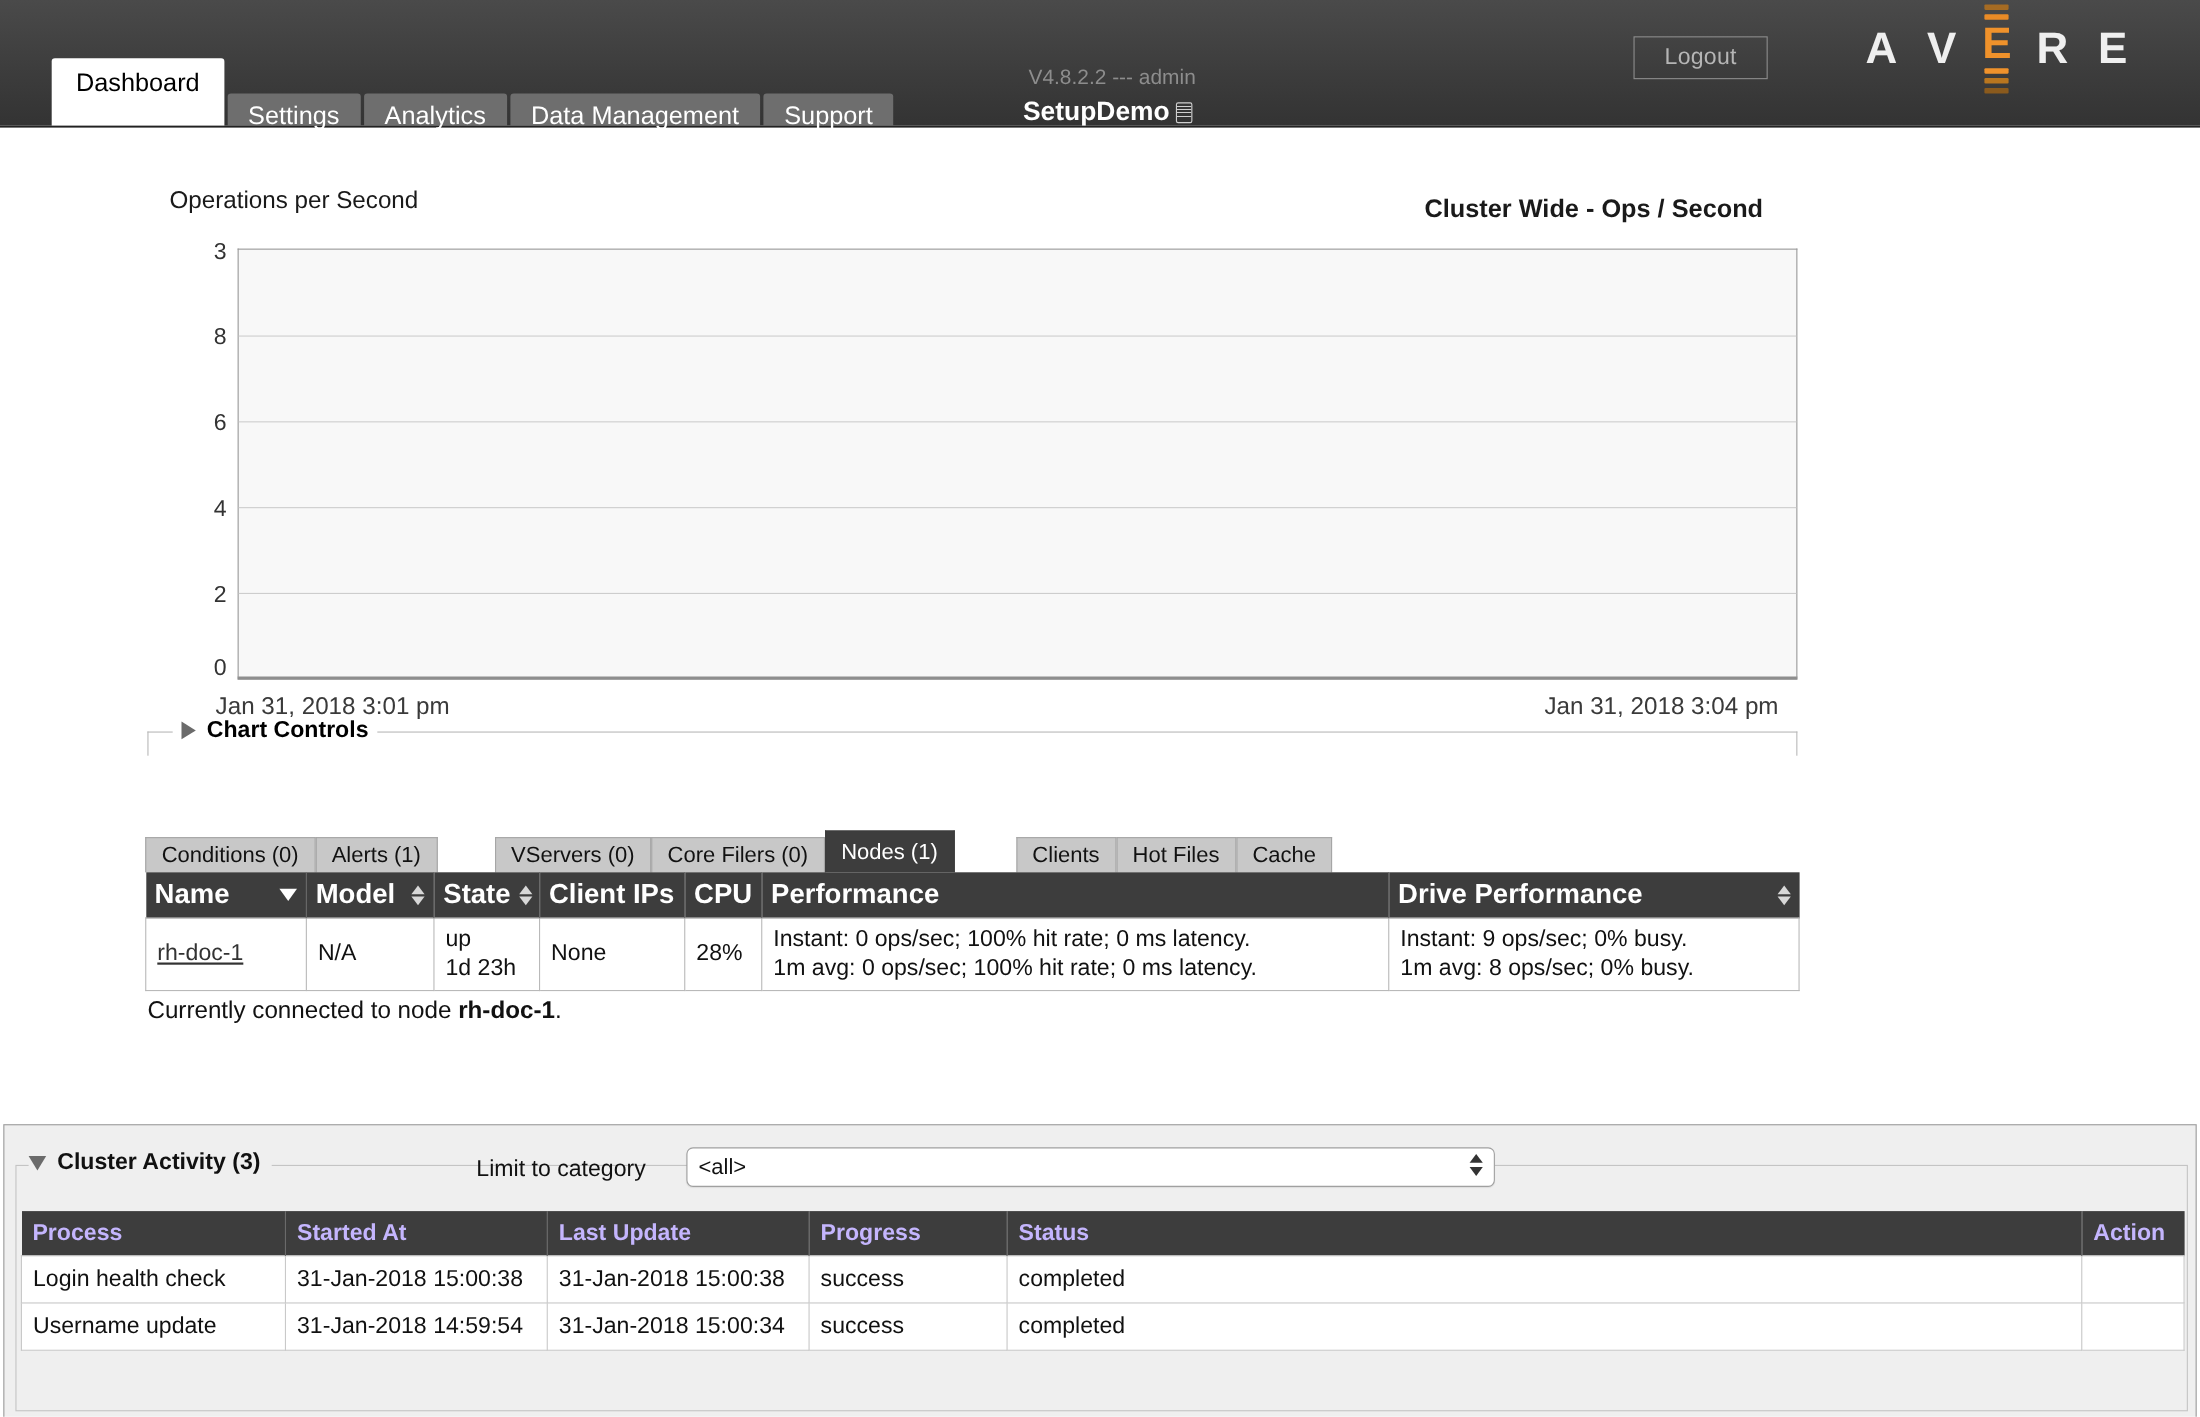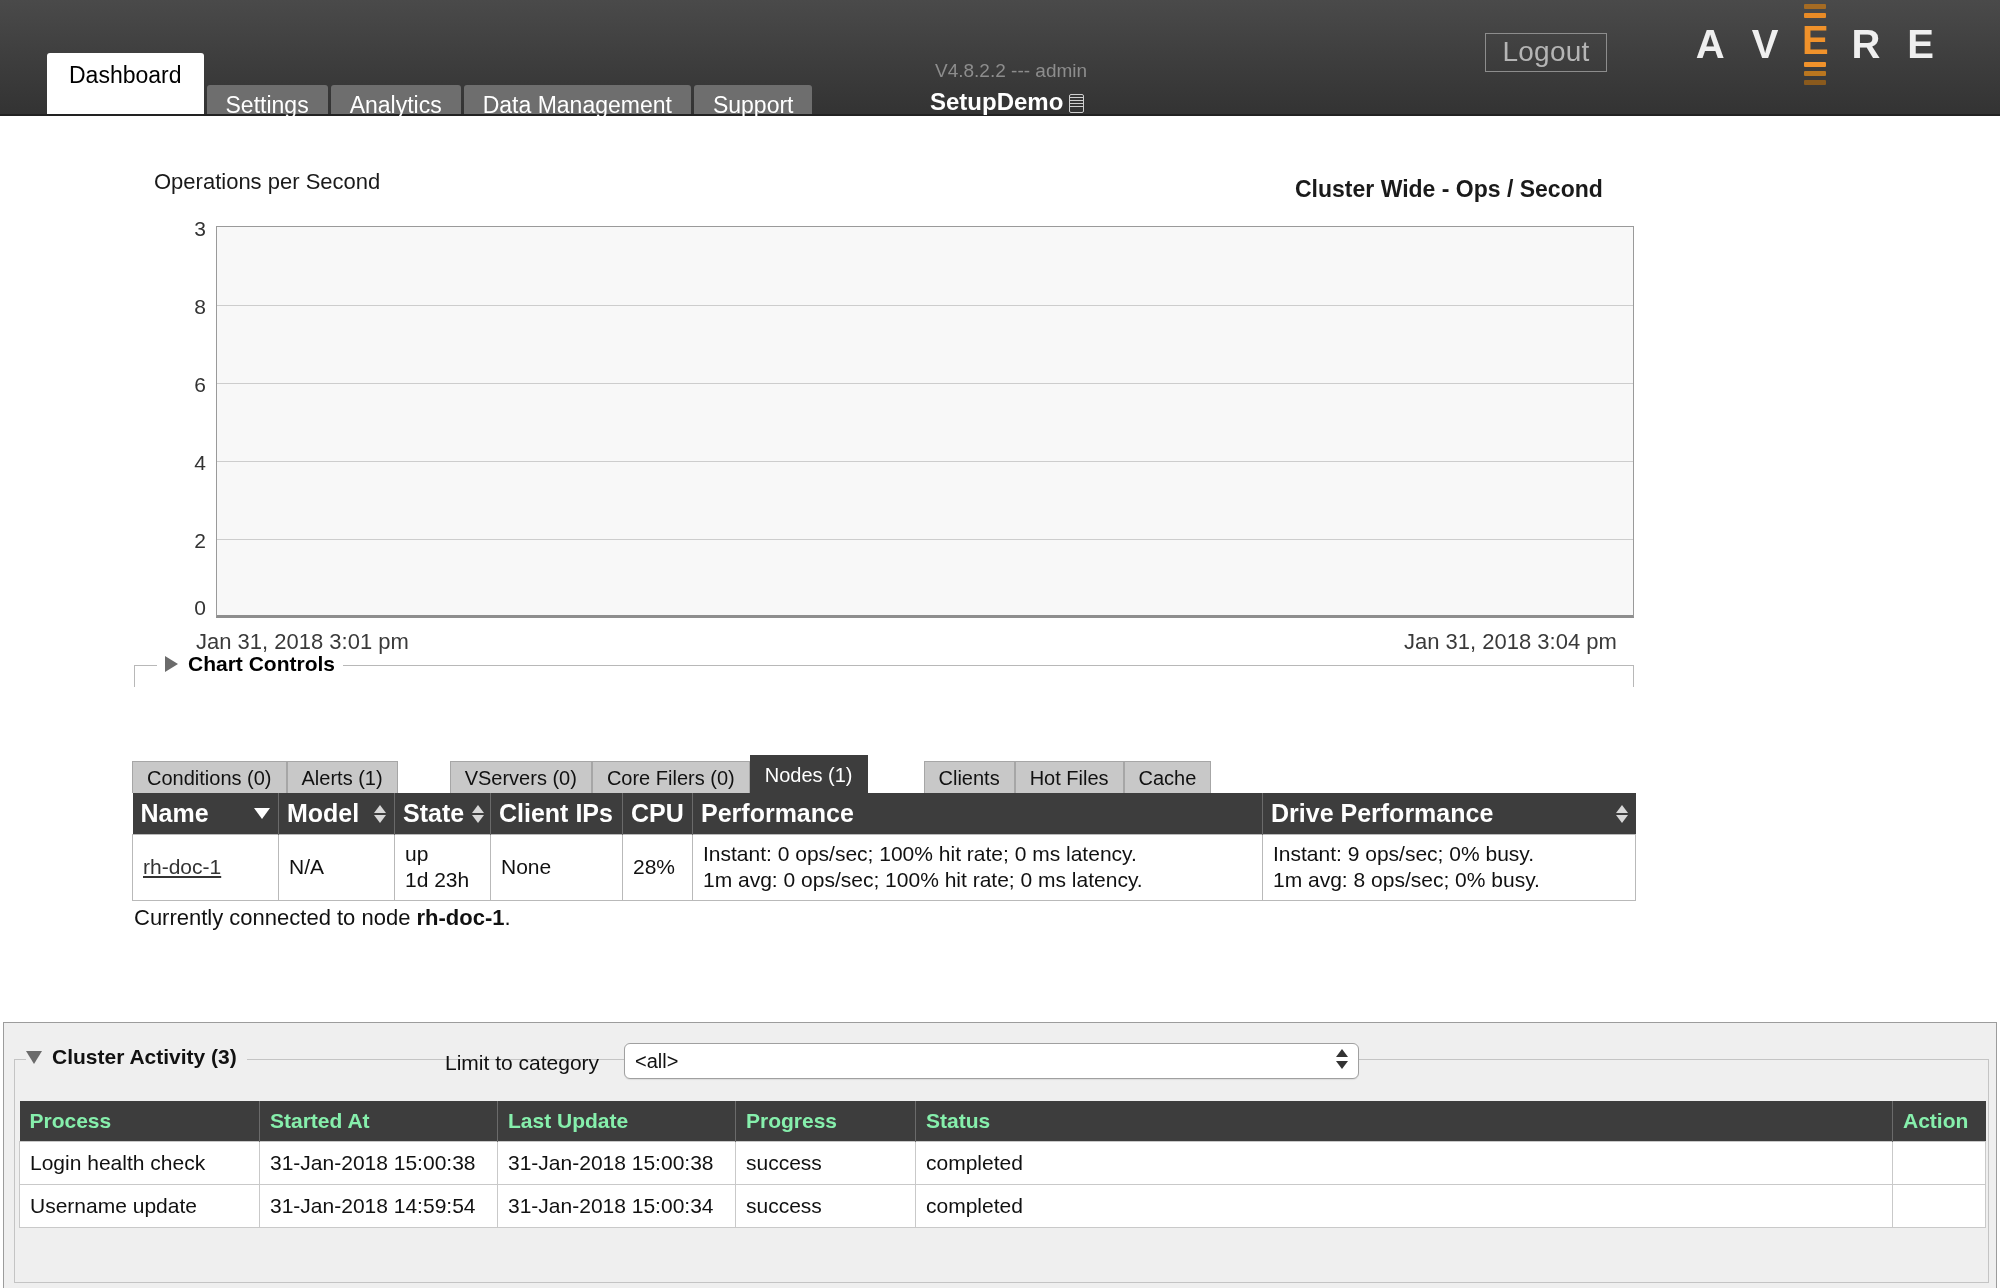--- a/index.html
+++ b/index.html
@@ -27,21 +27,21 @@
   }
   .logout-btn {
     position: absolute;
     right: 393px;
     top: 33px;
     width: 120px;
     height: 37px;
     border: 1px solid #8d8d8d;
     background: transparent;
     color: #b5b5b5;
-    font-size: 28px;
+    font-size: 21px;
     font-family: "Liberation Sans", sans-serif;
     line-height: 35px;
     text-align: center;
     cursor: pointer;
     letter-spacing: 0.2px;
   }
   .logo {
     position: absolute;
     right: 52px;
     top: 12px;
@@ -394,21 +394,21 @@
     z-index: 3;
   }
   .act-title {
     font-size: 21px;
     font-weight: bold;
     color: #111;
     font-family: "Liberation Sans", sans-serif;
   }
   .limit-label {
     position: absolute;
-    left: 441px;
+    left: 429px;
     top: 28px;
     font-size: 21px;
     color: #111;
     font-family: "Liberation Sans", sans-serif;
     z-index: 3;
   }
   .cat-select {
     position: absolute;
     left: 620px;
     top: 20px;
@@ -447,21 +447,21 @@
     position: absolute;
     left: 15px;
     top: 78px;
     width: 1966px;
     border-collapse: collapse;
     table-layout: fixed;
     font-family: "Liberation Sans", sans-serif;
   }
   .act-table th {
     background: #3d3d3d;
-    color: #86efac;
+    color: #c4b5fd;
     font-size: 21px;
     font-weight: bold;
     text-align: left;
     padding: 8px 10px;
     height: 36px;
     box-sizing: border-box;
     border-right: 1px solid #6a6a6a;
     white-space: nowrap;
   }
   .act-table th:last-child { border-right: none; }

